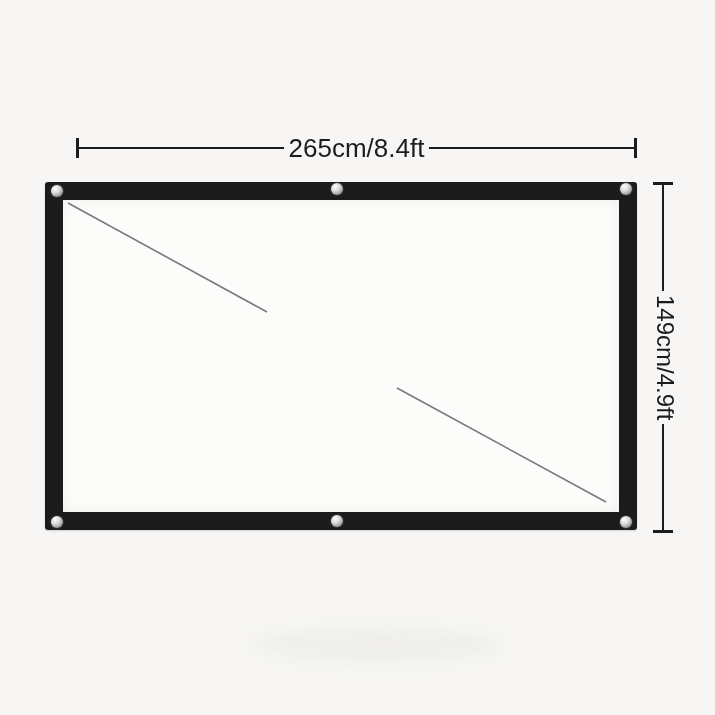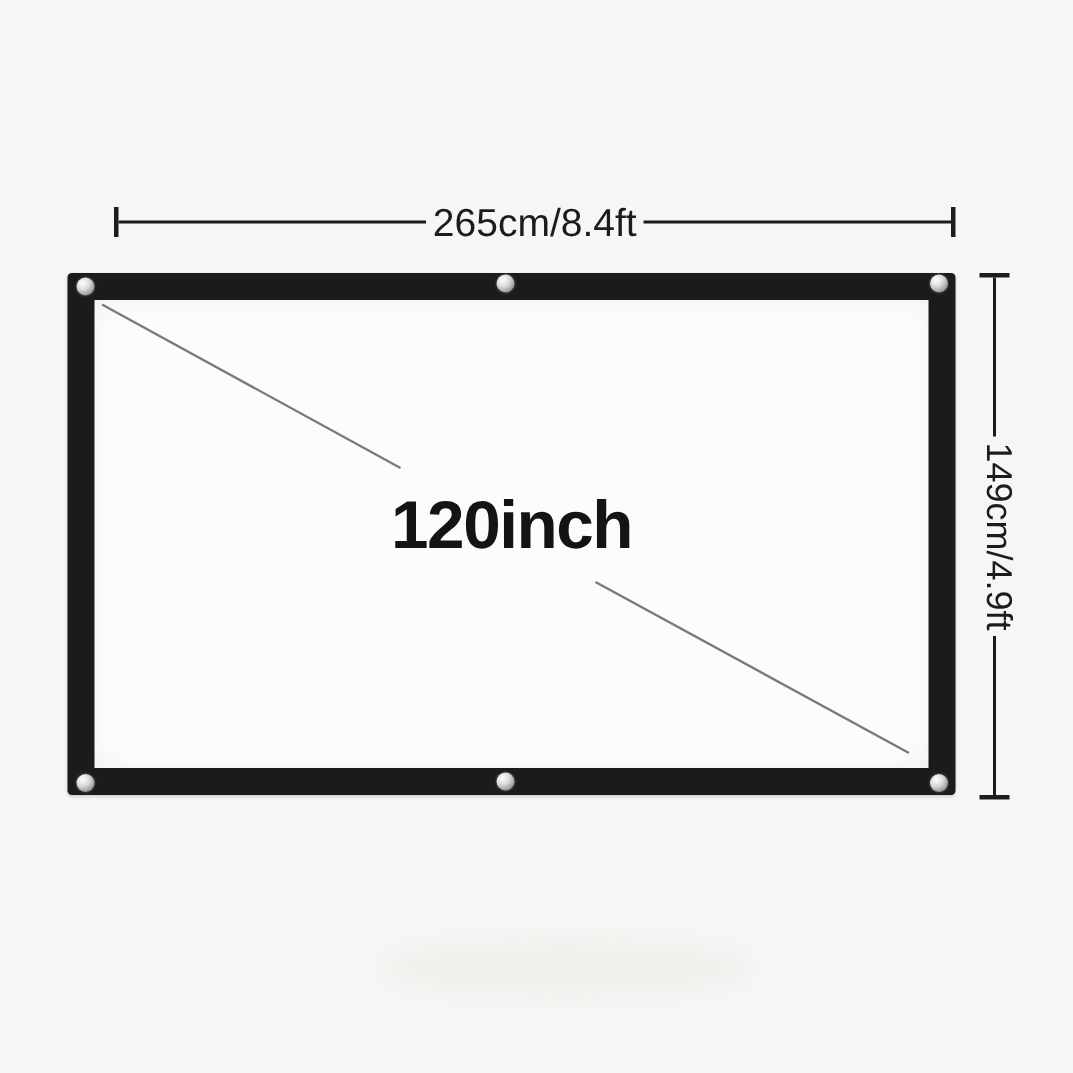--- a/index.html
+++ b/index.html
@@ -106,21 +106,20 @@
     <span class="seg"></span>
     <span class="cap"></span>
   </div>
 
   <div class="screen-frame">
     <div class="screen-surface">
       <svg class="diag" viewBox="0 0 556 312" preserveAspectRatio="none" aria-hidden="true">
         <line x1="5" y1="3" x2="204" y2="112"></line>
         <line x1="334" y1="188" x2="543" y2="302"></line>
       </svg>
-      <div class="size-label">120inch</div>
     </div>
     <span class="grommet g-tl"></span>
     <span class="grommet g-tm"></span>
     <span class="grommet g-tr"></span>
     <span class="grommet g-bl"></span>
     <span class="grommet g-bm"></span>
     <span class="grommet g-br"></span>
   </div>
 
   <div class="v-dim">

